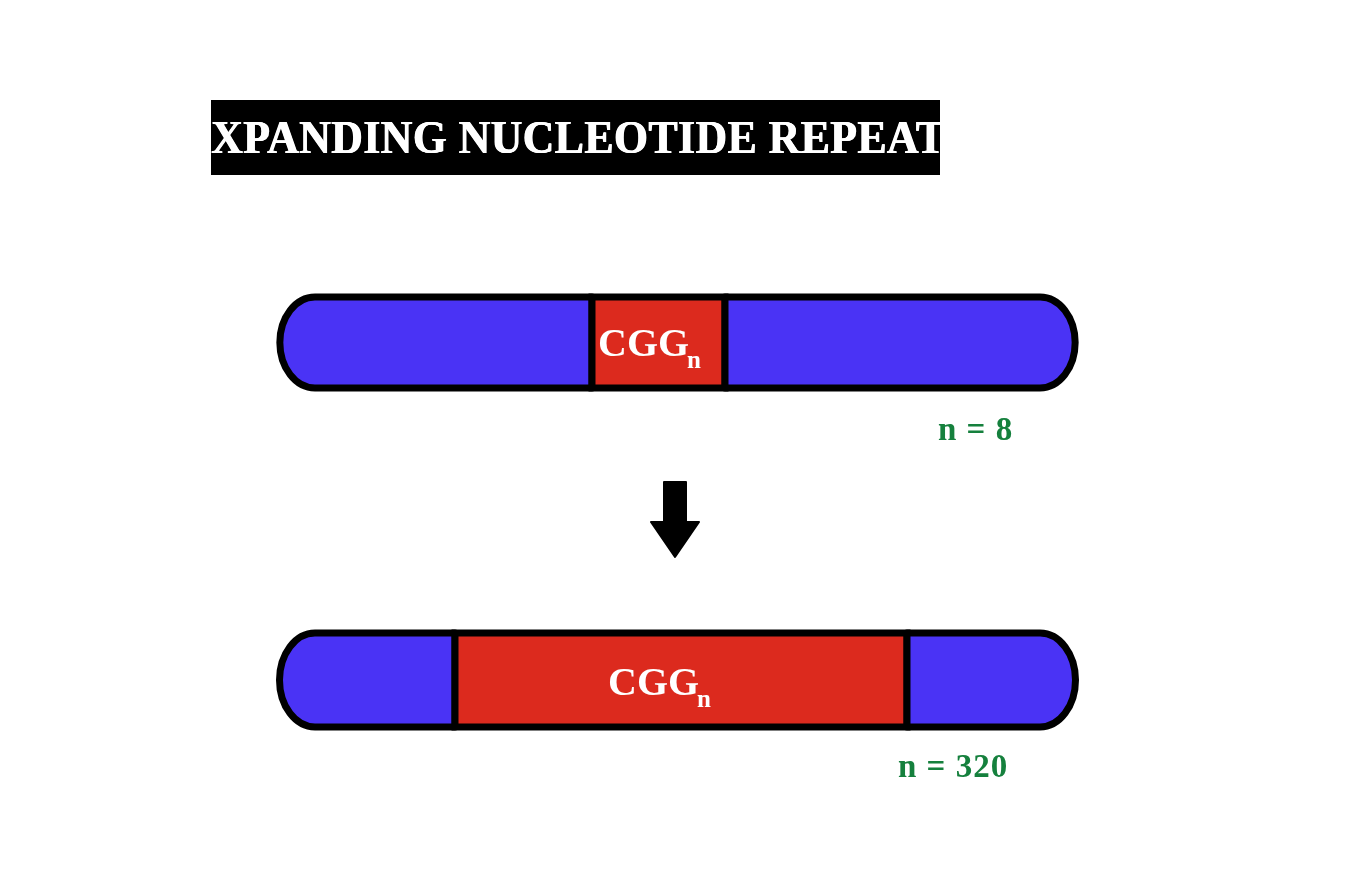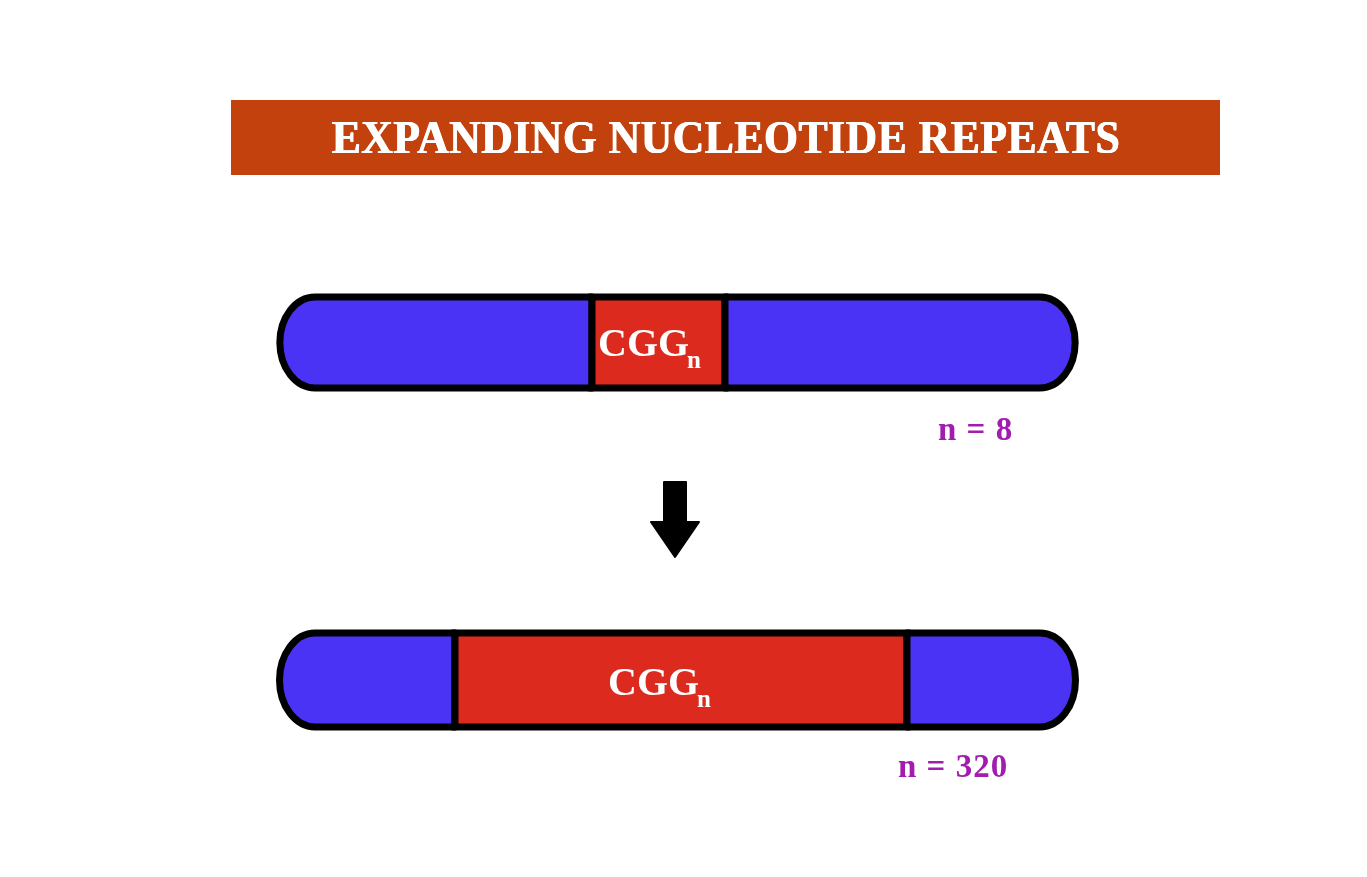--- a/index.html
+++ b/index.html
@@ -13,27 +13,26 @@
     position: relative;
     overflow: hidden;
     font-family: "Liberation Serif", "DejaVu Serif", serif;
   }
 
   
   #title-banner {
     position: absolute;
     left: 211px;
     top: 100px;
-    width: 989px;
+    width: 729px;
     height: 75px;
-    background: #c2410c;
+    background: #000000;
     display: flex;
     align-items: center;
     justify-content: center;
-    margin-left: 20px;
   }
   #title-text {
     color: #ffffff;
     font-family: "Liberation Serif", "DejaVu Serif", serif;
     font-weight: bold;
     font-size: 47px;
     letter-spacing: 0.5px;
     line-height: 1;
     transform: scaleX(0.93);
     transform-origin: center;
@@ -56,21 +55,21 @@
   }
   .seg-label-main { font-size: 40px; }
   .seg-label-sub  { font-size: 25px; }
 
   
   .n-label {
     position: absolute;
     font-family: "Liberation Serif", "DejaVu Serif", serif;
     font-weight: bold;
     font-size: 33px;
-    color: #a21caf;
+    color: #15803d;
     white-space: nowrap;
     letter-spacing: 1px;
   }
   #n-label-before { left: 938px; top: 411px; }
   #n-label-after  { left: 898px; top: 748px; }
 
   
   #expansion-arrow {
     position: absolute;
     left: 645px;

